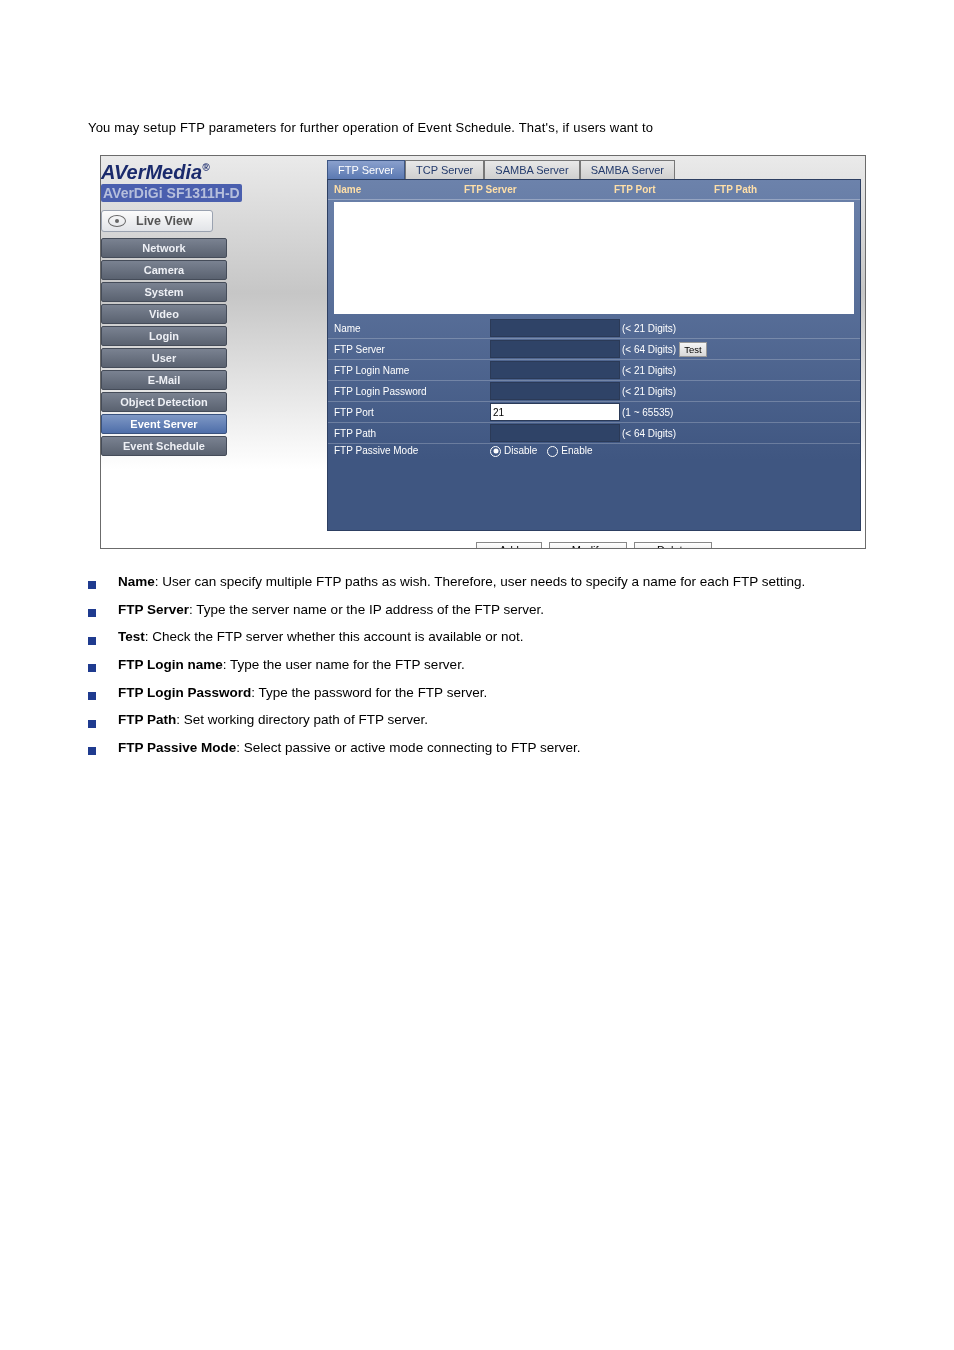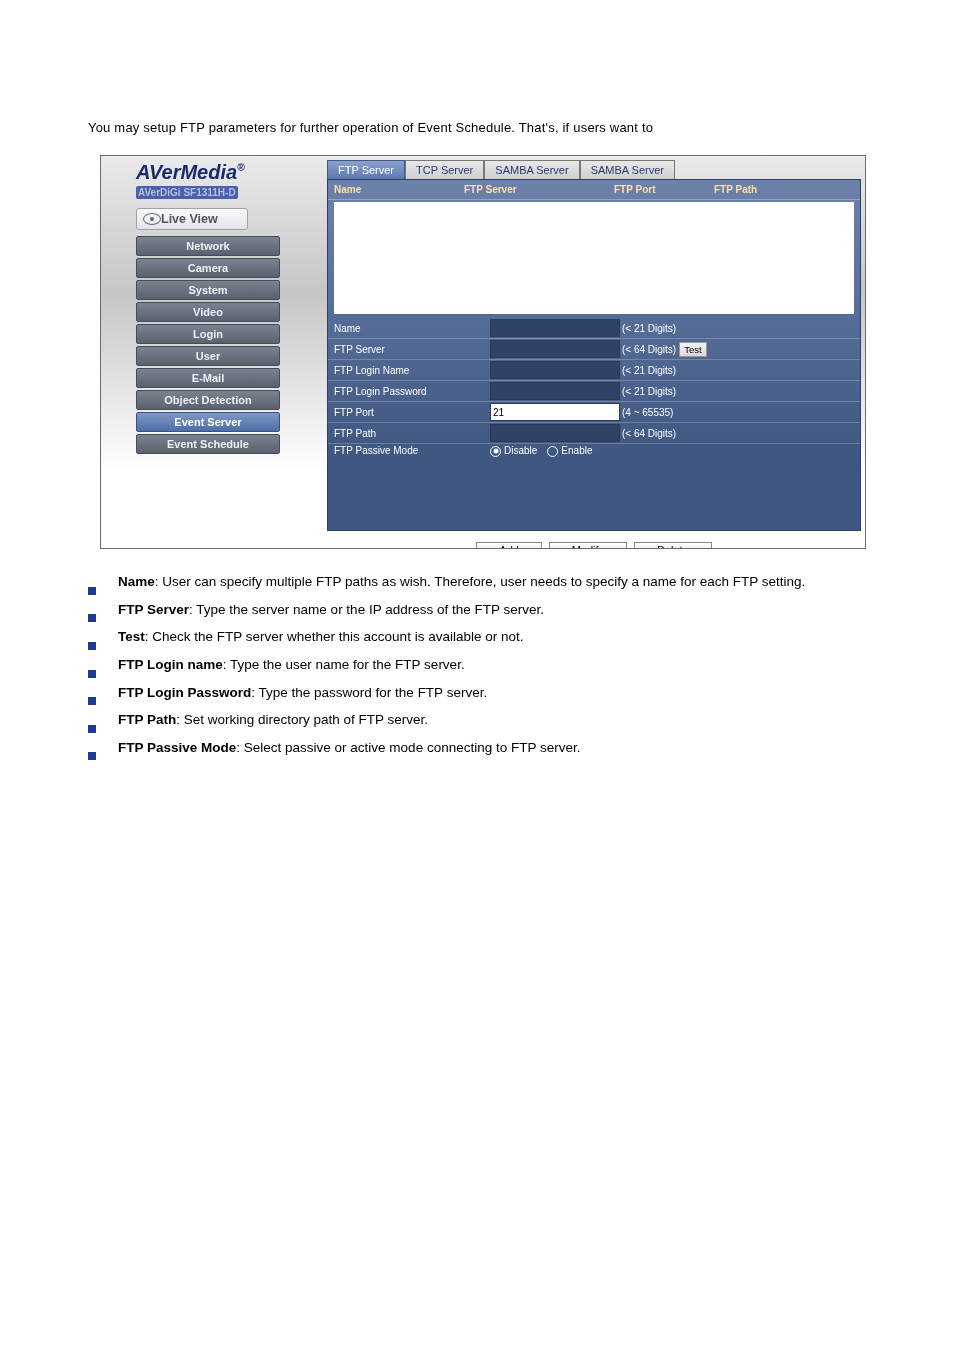--- a/index.html
+++ b/index.html
@@ -1,27 +1,27 @@
 <!DOCTYPE html>
 <html><head>
 <meta charset="utf-8">
 <style>
   html,body{margin:0;padding:0;background:#fff;font-family:Arial,Helvetica,sans-serif;color:#000;}
   .page{width:954px;margin:0 auto;padding:120px 0 40px 0;box-sizing:border-box;}
   .doc-text{font-size:13px;text-align:justify;padding:0 88px 8px 88px;letter-spacing:0.2px;}
 
   
   .shot{margin:12px 88px 20px 100px;border:1px solid #6b6b6b;background:linear-gradient(#eaeaea,#c6c6c6 35%,#fff 80%);height:392px;position:relative;overflow:hidden;}
-  .left-col{position:absolute;left:8px;top:6px;width:200px;padding-left:27px;}
+  .left-col{position:absolute;left:0;top:6px;width:200px;}
   .brand{font-family:Arial,Helvetica,sans-serif;color:#1a2a6c;font-weight:bold;font-size:20px;font-style:italic;line-height:1;}
-  .brand-sub{font-size:10px;font-weight:bold;color:#b6bfdc;background:#4a5fae;padding:1px 2px;border-radius:2px;display:inline-block;margin-top:2px;}
-  .liveview{margin-top:8px;border:1px solid #9aa2b0;border-radius:3px;background:linear-gradient(#fbfbfb,#e2e4e8);padding:3px 6px;font-size:12.5px;font-weight:bold;color:#555;display:flex;align-items:center;gap:0;width:98px;}
+  .brand-sub{font-size:14px;font-weight:bold;color:#b6bfdc;background:#4a5fae;padding:1px 2px;border-radius:2px;display:inline-block;margin-top:2px;}
+  .liveview{margin-top:8px;border:1px solid #9aa2b0;border-radius:3px;background:linear-gradient(#fbfbfb,#e2e4e8);padding:3px 6px;font-size:12.5px;font-weight:bold;color:#555;display:flex;align-items:center;gap:10px;width:98px;}
   .eye{width:16px;height:10px;border:1.2px solid #666;border-radius:50%;position:relative;display:inline-block;}
   .eye::after{content:"";position:absolute;width:4px;height:4px;background:#666;border-radius:50%;left:50%;top:50%;transform:translate(-50%,-50%);}
-  .side{margin-top:6px;width:144px;}
+  .side{margin-top:6px;width:126px;}
   .side .itm{background:linear-gradient(#7a8291,#5a6270);border:1px solid #454c59;color:#eef0f5;font-size:11px;font-weight:bold;text-align:center;padding:3px 4px;margin-bottom:2px;border-radius:2px;}
   .side .itm.active{background:linear-gradient(#7f98c5,#4e6ea9);border-color:#39527f;color:#fff;}
 
   .main-col{position:absolute;left:226px;top:4px;right:4px;bottom:4px;}
   .tabs{display:flex;gap:0;}
   .tab{font-size:11px;padding:3px 10px;border:1px solid #777;background:linear-gradient(#e8e8e8,#cfcfcf);color:#243b6c;margin-right:0px;border-bottom:none;}
   .tab.active{background:linear-gradient(#8aa0cd,#5b79b2);color:#fff;border-color:#3d5684;}
   .panel{background:linear-gradient(#6c82ab,#3f5681 80%);border:1px solid #2d3f62;height:350px;position:relative;color:#fff;font-size:10px;}
   .hdr-row{display:flex;padding:4px 6px;font-weight:bold;font-size:10px;border-bottom:1px solid rgba(255,255,255,.3);}
   .hdr-row span{color:#ffdfa8;}
@@ -39,21 +39,21 @@
   .form-row input.light{background:#fff;color:#000;}
   .form-row .hint{margin-left:2px;color:#fff;font-size:10px;}
   .testbtn{display:inline-block;border:1px solid #999;background:linear-gradient(#f6f6f6,#d8d8d8);color:#000;font-size:9.5px;padding:0 4px;margin-left:3px;line-height:13px;}
   .rad{width:9px;height:9px;border:1px solid #fff;border-radius:50%;display:inline-block;vertical-align:middle;margin-right:3px;position:relative;}
   .rad.sel::after{content:"";position:absolute;width:5px;height:5px;background:#fff;border-radius:50%;left:50%;top:50%;transform:translate(-50%,-50%);}
   .btn-row{position:absolute;left:0;right:0;bottom:-28px;text-align:center;}
   .amd{display:inline-block;border:1px solid #888;background:linear-gradient(#fff,#dcdcdc);font-size:11px;color:#000;padding:1px 22px;margin:0 2px;}
 
   
   .bullets{padding:0 88px;font-size:13.5px;line-height:1.9;}
-  .b-row{display:flex;align-items:flex-end;margin-bottom:2px;text-align:justify;}
+  .b-row{display:flex;align-items:center;margin-bottom:2px;text-align:justify;}
   .sq{width:8px;height:8px;background:#1f3b8f;display:inline-block;margin-right:22px;margin-top:7px;flex:0 0 8px;}
   .b-row .txt{flex:1;}
   .b-row .txt b{font-weight:bold;}
 </style>
 </head>
 <body>
 
 <div class="page">
   <div class="doc-text">You may setup FTP parameters for further operation of Event Schedule. That's, if users want to</div>
 
@@ -115,21 +115,21 @@
               <span class="hint">(&lt; 21 Digits)</span>
             </div>
             <div class="form-row">
               <span class="lbl">FTP Login Password</span>
               <span class="inp"><input type="text" style=""></span>
               <span class="hint">(&lt; 21 Digits)</span>
             </div>
             <div class="form-row">
               <span class="lbl">FTP Port</span>
               <span class="inp"><input type="text" class="light" value="21" style=""></span>
-              <span class="hint">(4 ~ 65535)</span>
+              <span class="hint">(1 ~ 65535)</span>
             </div>
             <div class="form-row">
               <span class="lbl">FTP Path</span>
               <span class="inp"><input type="text" style=""></span>
               <span class="hint">(&lt; 64 Digits)</span>
             </div>
           </div>
         <div class="form-row">
           <span class="lbl">FTP Passive Mode</span>
           <span id="radios"><span style="margin-right: 10px;"><span class="rad sel"></span><span>Disable</span></span><span style="margin-right: 10px;"><span class="rad"></span><span>Enable</span></span></span>

